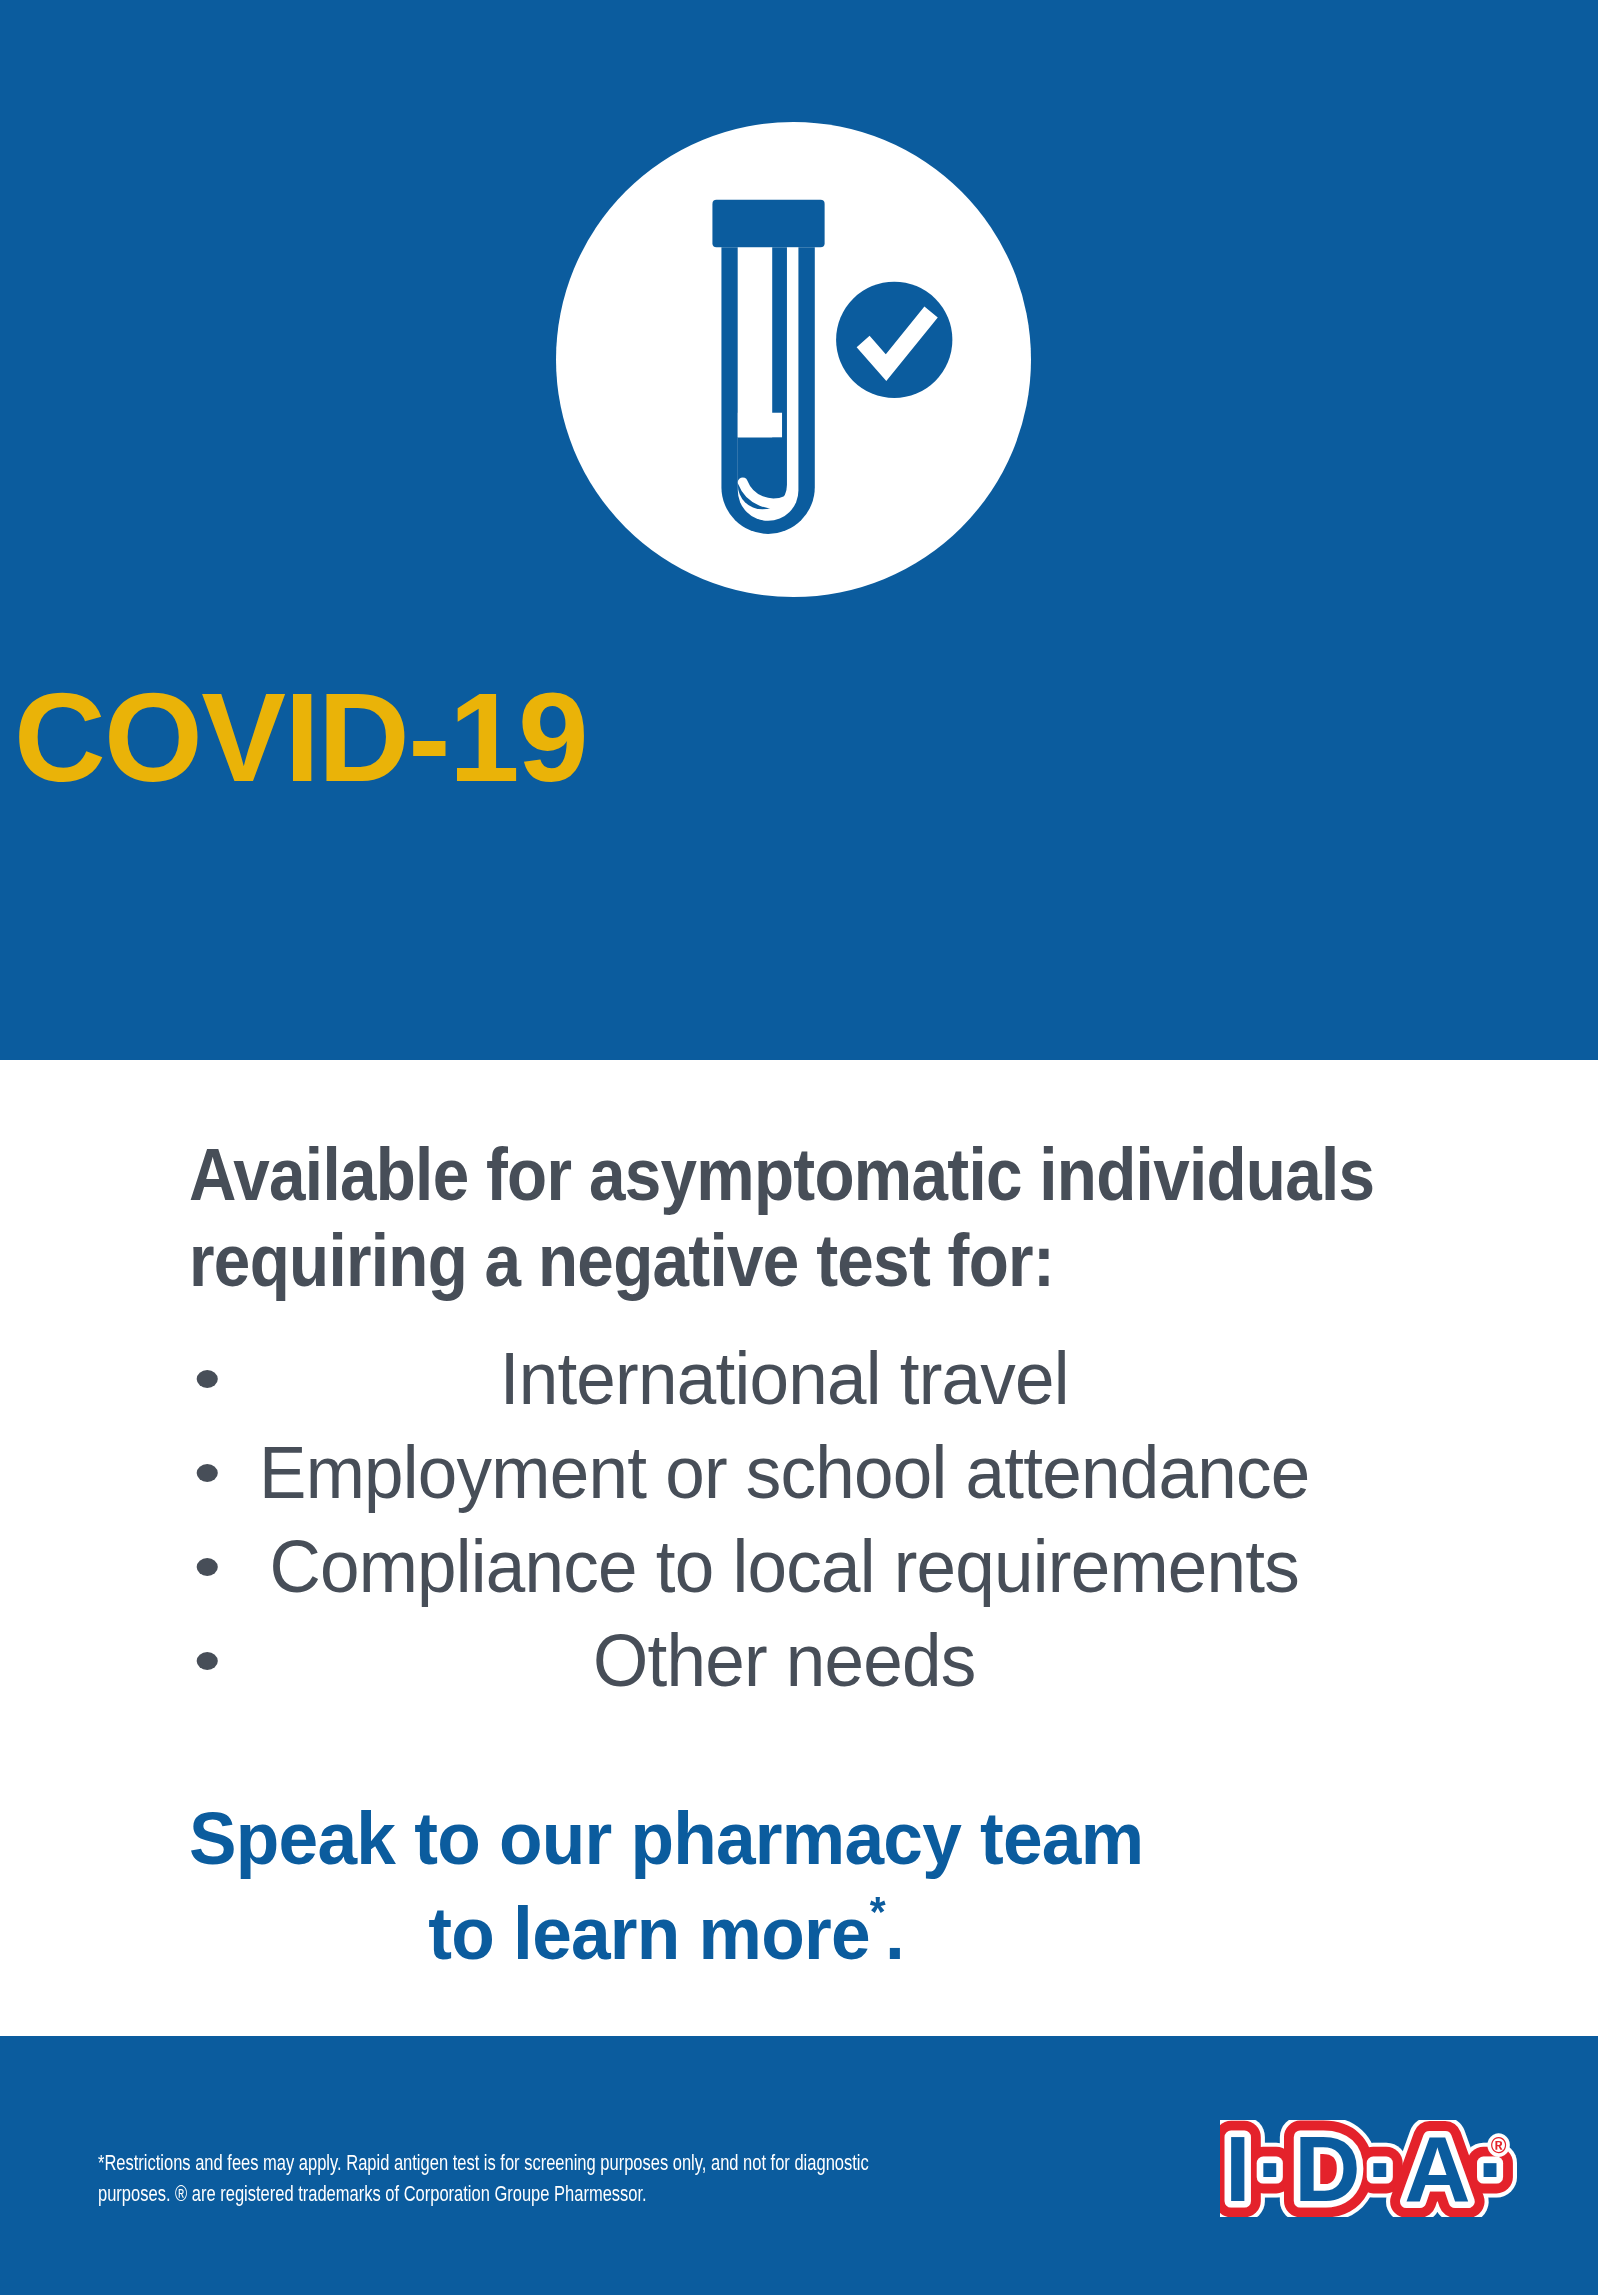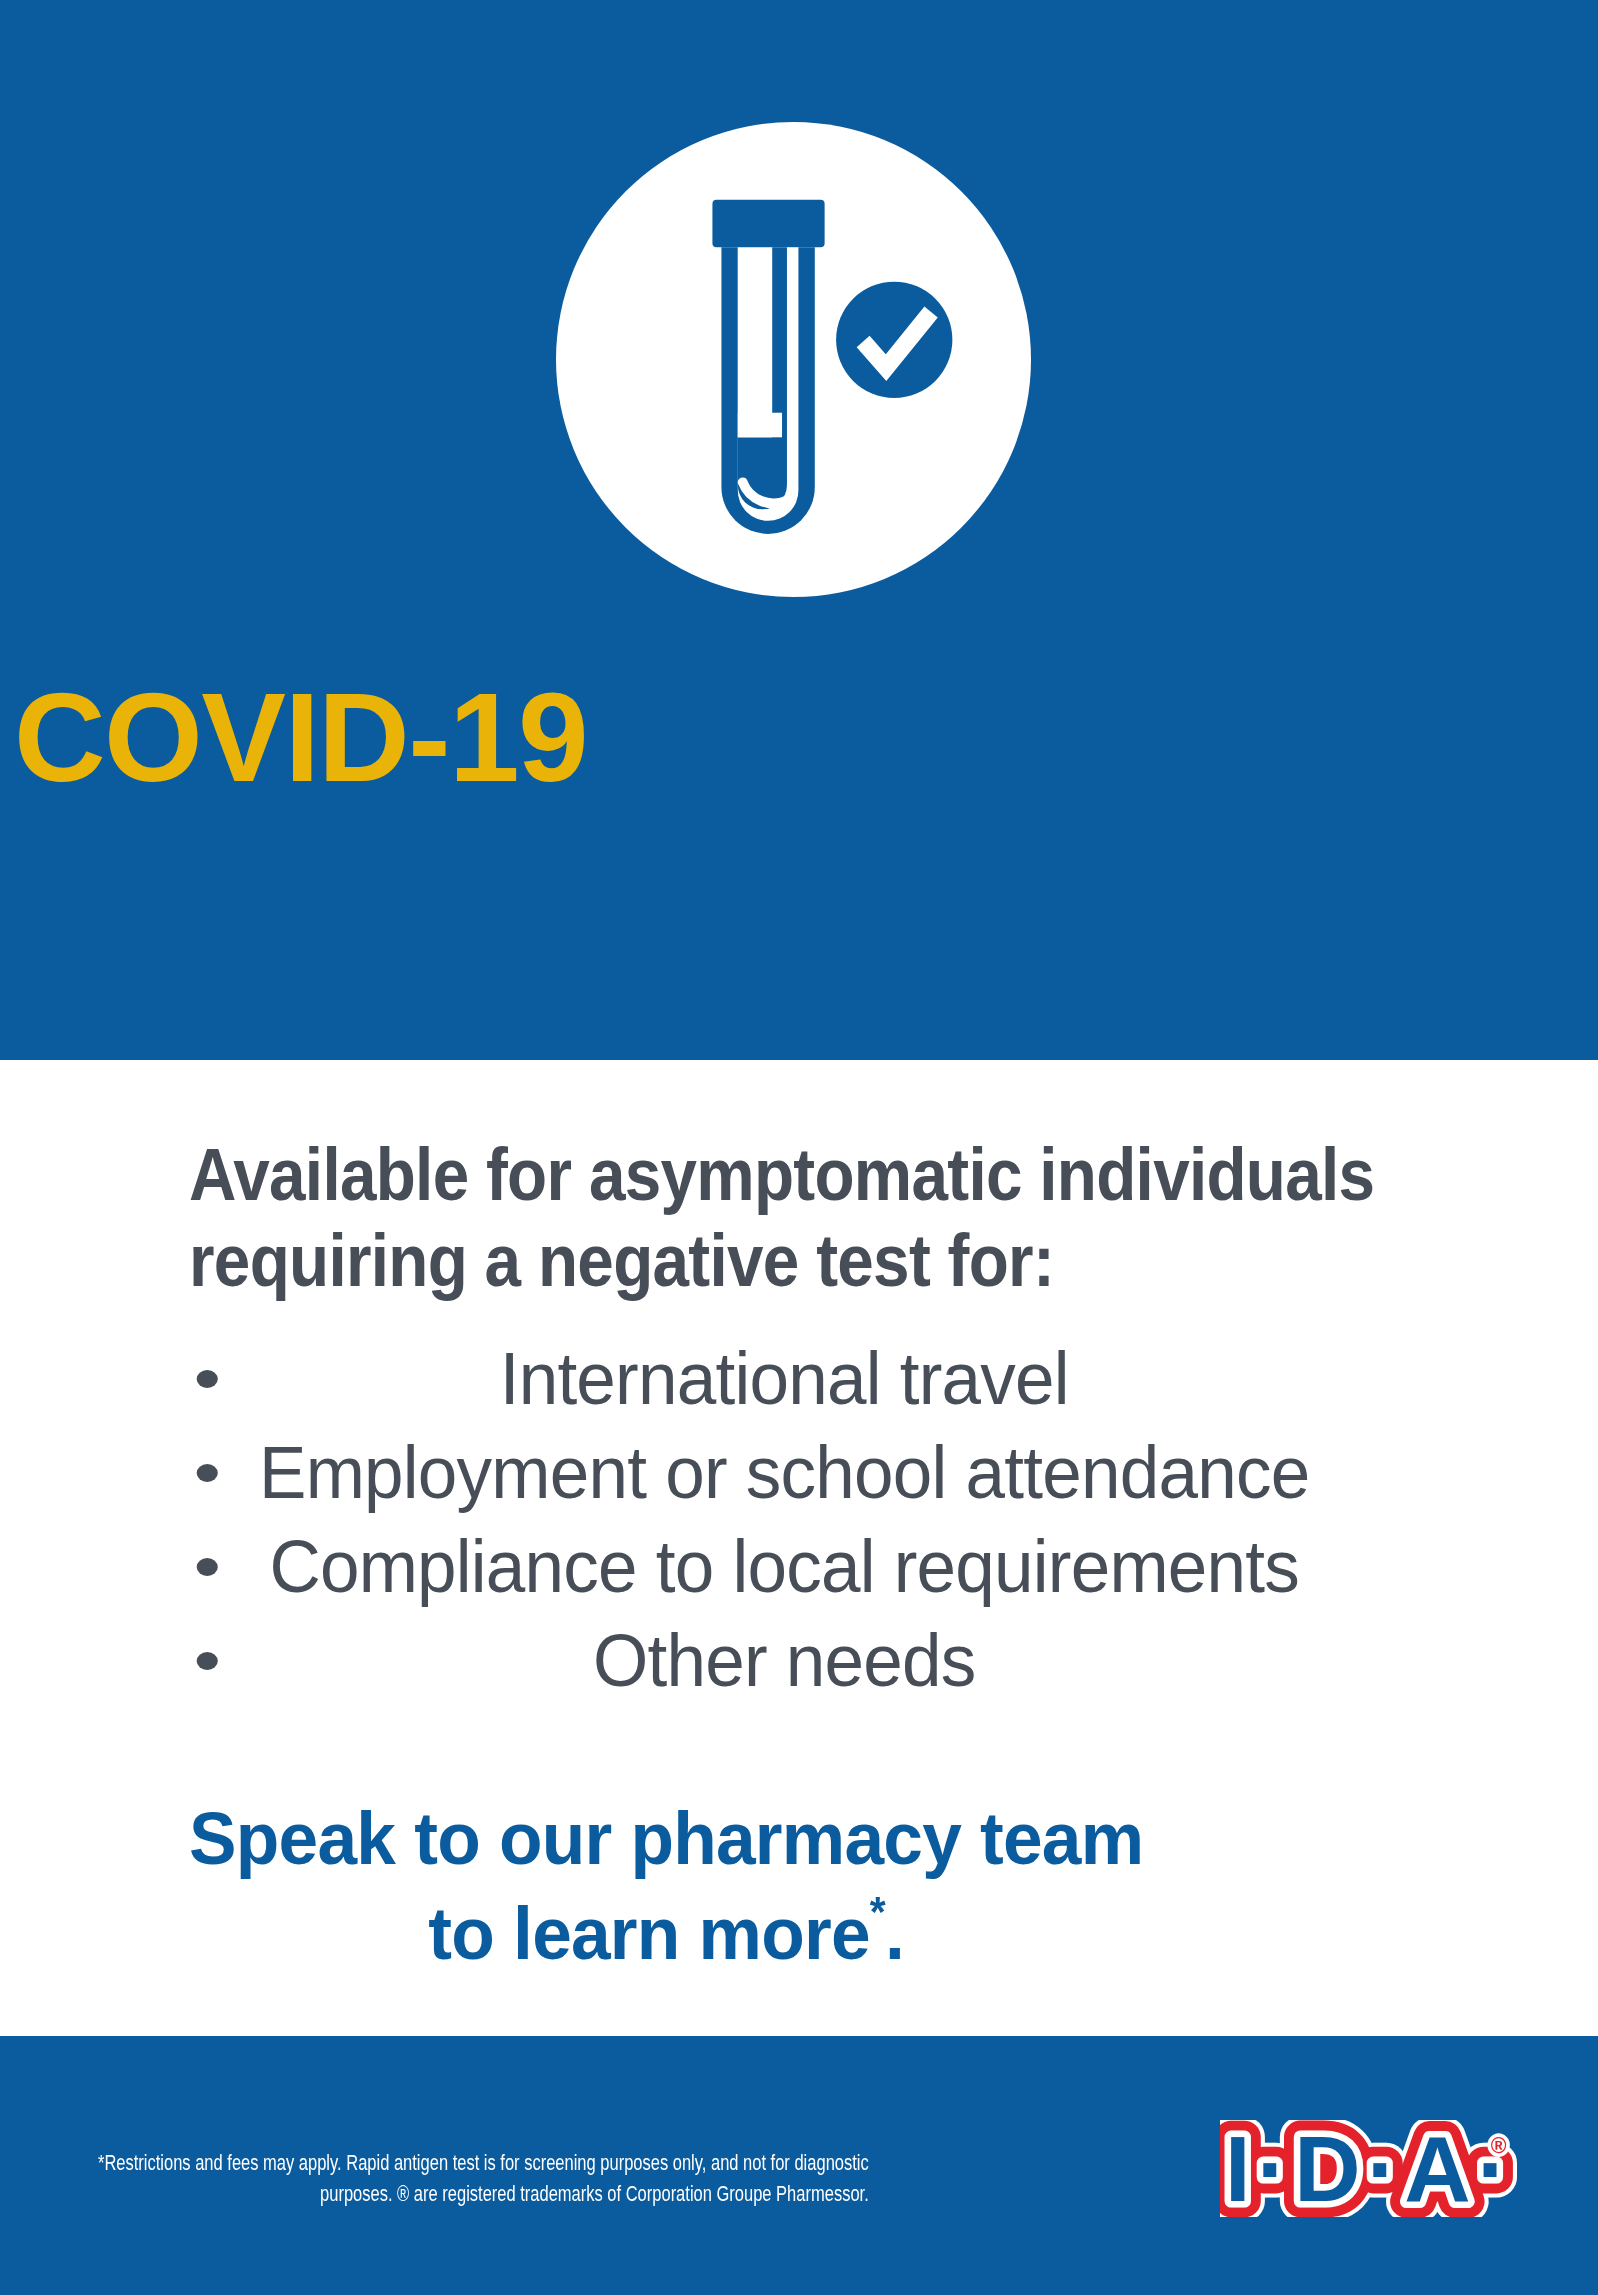--- a/index.html
+++ b/index.html
@@ -53,21 +53,20 @@
     letter-spacing:-0.8px;white-space:nowrap;
     transform:scaleX(0.95);transform-origin:0 0;
   }
   .cta sup{
     font-size:43px;position:relative;top:-6.6px;vertical-align:super;
   }
   
   .footer{
     position:absolute;left:0;top:2036px;width:1599px;height:260px;
     background:#0B5C9E;
-    text-align:right;
   }
   .disclaimer{
     position:absolute;left:98px;top:111px; 
     color:#ffffff;font-size:22px;line-height:31px;
     white-space:nowrap;
     transform:scaleX(0.75);transform-origin:0 0;
   }
   .logo{position:absolute;left:1220px;top:84px;width:297px;height:97px;}
   .logo text{
     font-family:"Liberation Sans", sans-serif;

